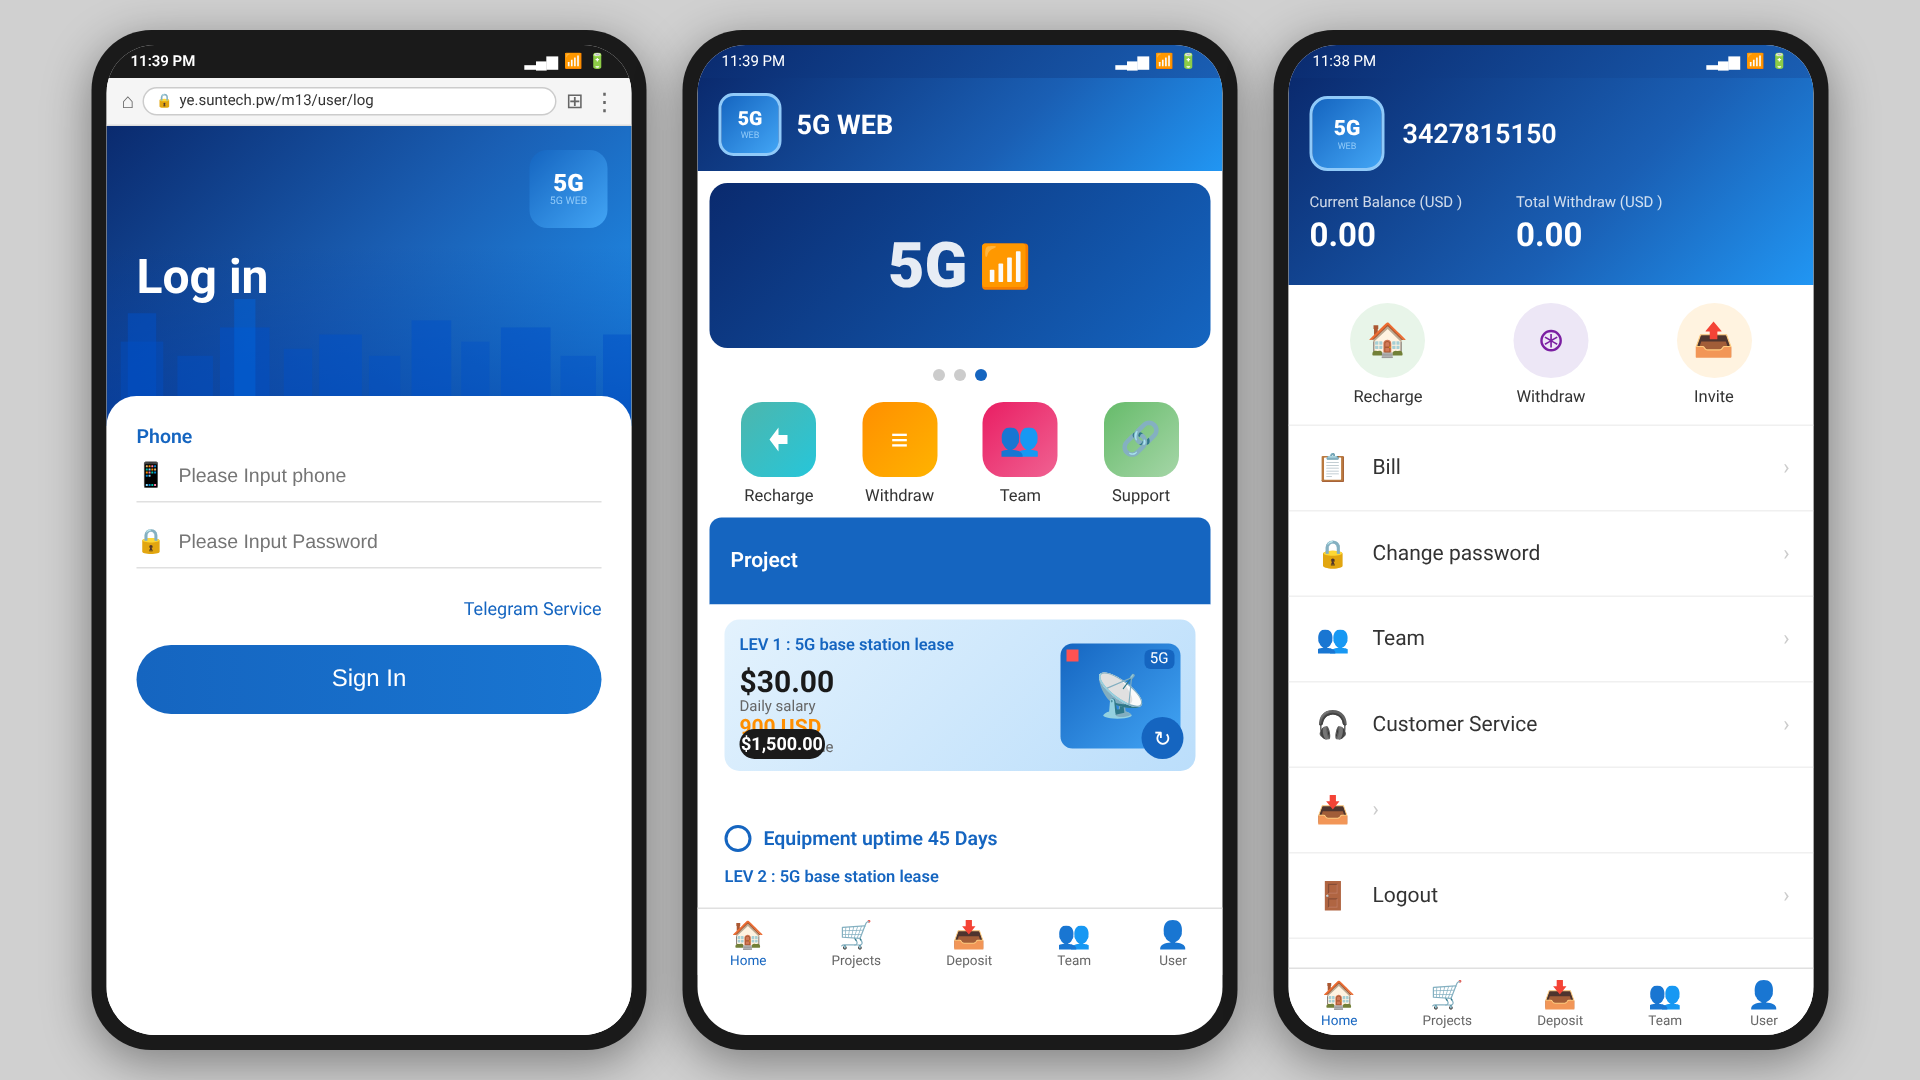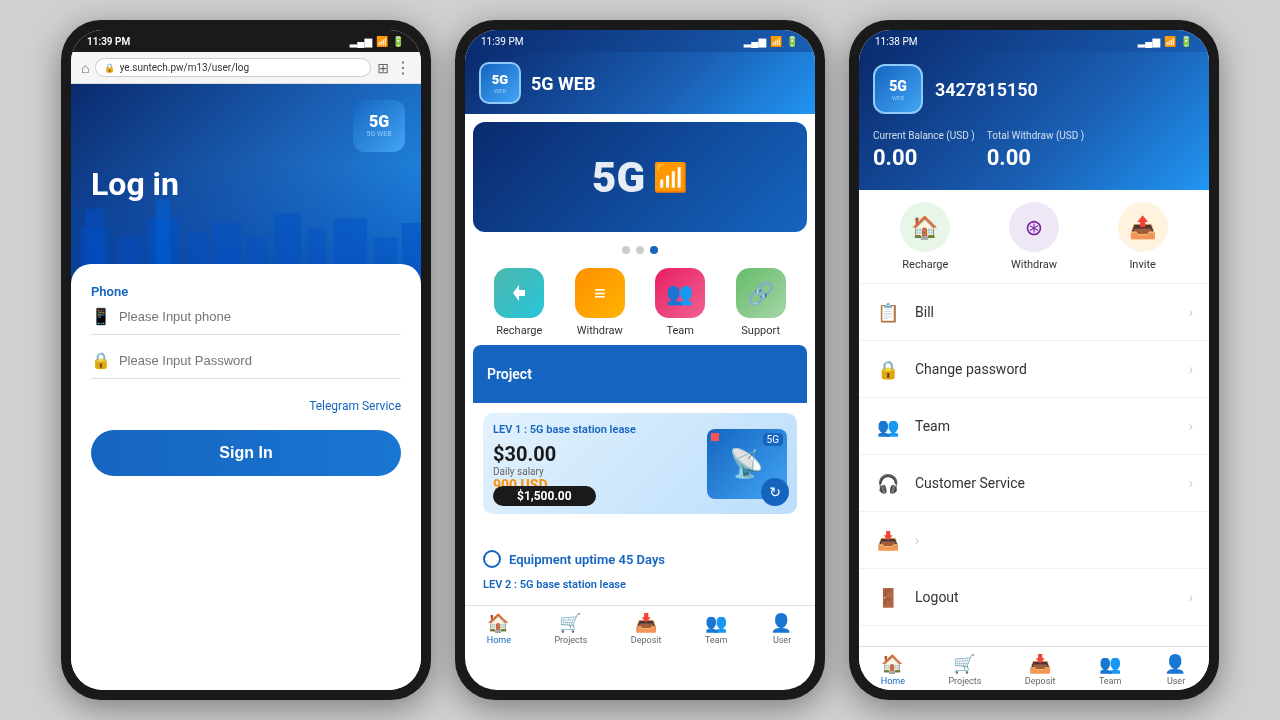--- a/index.html
+++ b/index.html
@@ -171,21 +171,21 @@
       text-decoration: none;
     }
     .signin-btn {
       width: 100%;
       background: linear-gradient(90deg, #1565C0, #1976D2);
       color: #fff;
       border: none;
       border-radius: 30px;
       padding: 14px;
       font-size: 16px;
-      font-weight: 700;
+      font-weight: 400;
       cursor: pointer;
       margin-bottom: 16px;
     }
     .register-link {
       text-align: center;
       color: #333;
       font-size: 13px;
     }
 
     .home-header {
@@ -335,21 +335,21 @@
     }
     .tower-icon { font-size: 28px; }
     .price-badge {
       position: absolute;
       bottom: 8px;
       left: 10px;
       background: #1a1a1a;
       color: #fff;
       font-size: 12px;
       font-weight: 700;
-      padding: 3px 24px;
+      padding: 3px 1px;
       border-radius: 12px;
     }
     .refresh-badge {
       position: absolute;
       bottom: 8px;
       right: 8px;
       width: 28px; height: 28px;
       background: #1565C0;
       border-radius: 50%;
       display: flex;
@@ -400,21 +400,21 @@
       align-items: center;
       justify-content: center;
       border: 2px solid #90CAF9;
     }
     .profile-logo .logo-5g { color: #fff; font-weight: 900; font-size: 14px; }
     .profile-logo .logo-web { color: #90CAF9; font-size: 6px; }
     .profile-user-id { color: #fff; font-size: 18px; font-weight: 600; }
 
     .profile-balances {
       display: flex;
-      gap: 12px;
+      gap: 36px;
     }
     .balance-item { }
     .balance-label { color: rgba(255,255,255,0.8); font-size: 10px; margin-bottom: 4px; }
     .balance-value { color: #fff; font-size: 22px; font-weight: 700; }
 
     .quick-actions-3 {
       background: #fff;
       padding: 12px;
       display: flex;
       justify-content: space-around;

